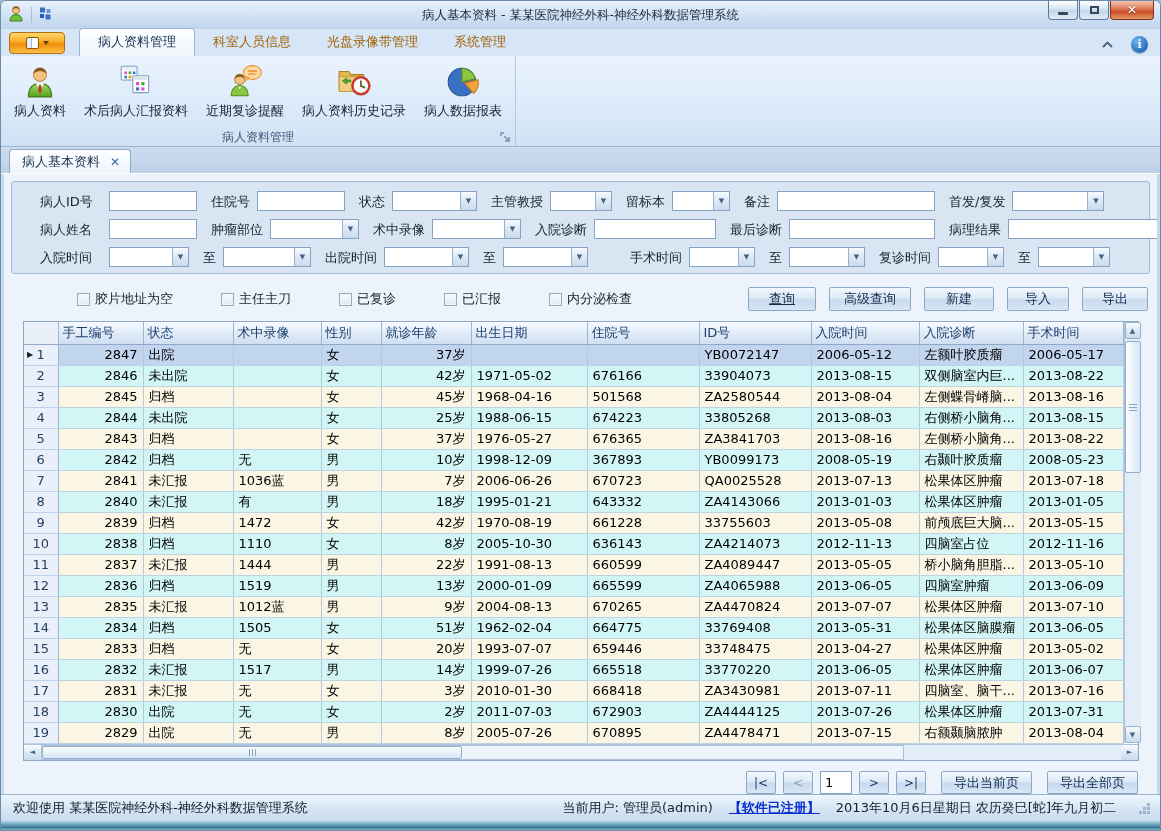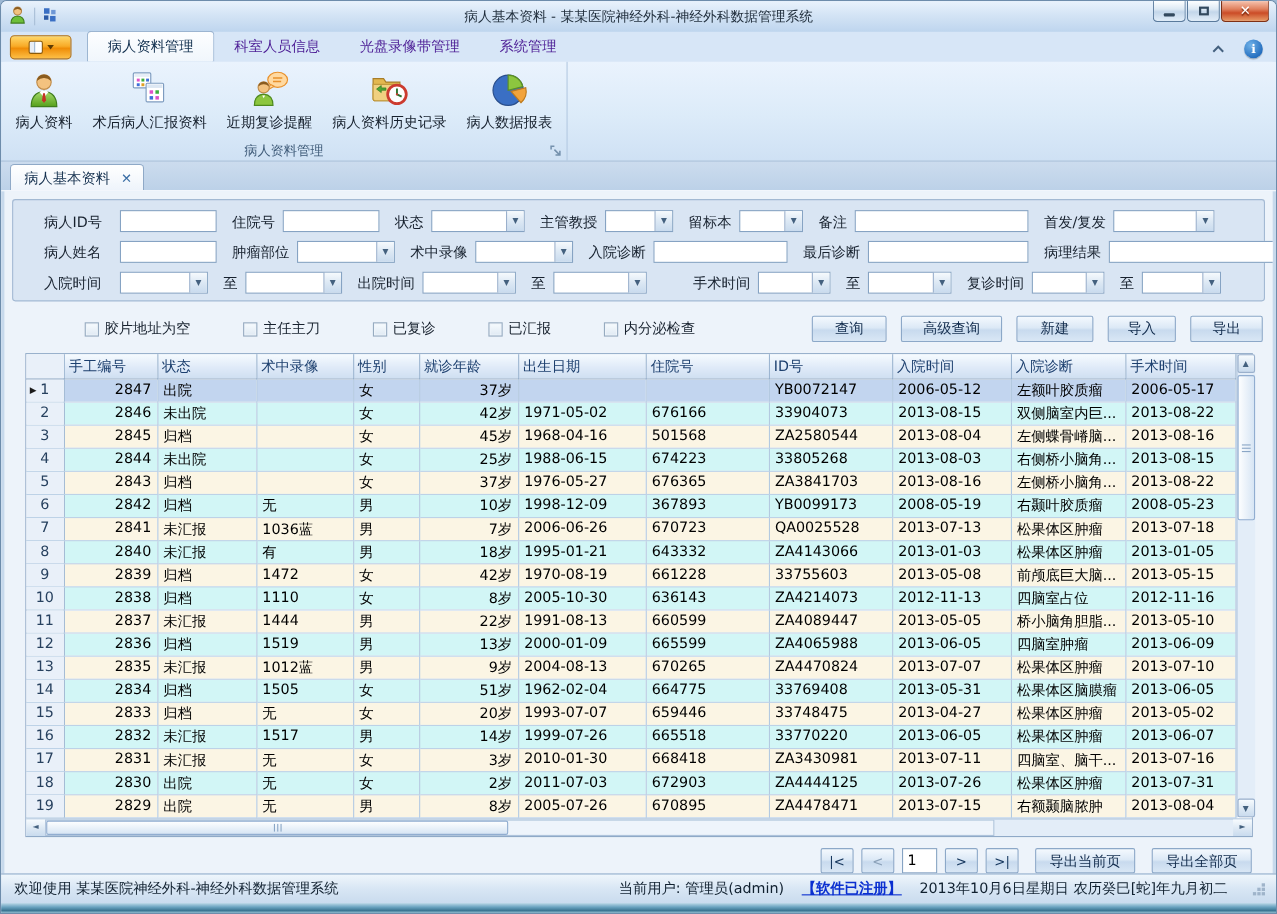--- a/index.html
+++ b/index.html
@@ -27,21 +27,21 @@
   .wbtn.close .glyph { color:#fff; font-weight:bold; font-size:12px; text-shadow:0 1px 1px #7e3015; }
 
   
   .tabrow { height:27px; background:#d7e6f7; display:flex; align-items:flex-end; padding:0 8px; flex:0 0 auto; position:relative; }
   .menu-btn { width:56px; height:22px; margin-bottom:2px; border-radius:4px; border:1px solid #b06f12;
     background:linear-gradient(#ffd869,#f8ab27 45%,#ef8d07 55%,#fdbf46); display:flex; align-items:center; justify-content:center; gap:4px; cursor:pointer; }
   .menu-btn .book { width:13px; height:12px; background:#fff; border:1px solid #8c5a08; border-radius:2px;
     box-shadow:inset 4px 0 0 #e8eef6, inset 5px 0 0 #9db8d4; }
   .menu-btn .dn { width:0; height:0; border-left:3.5px solid transparent; border-right:3.5px solid transparent; border-top:4px solid #5d3c05; }
   .rtabs { display:flex; margin-left:14px; height:27px; align-items:flex-end; }
-  .rtab { padding:4px 18px 5px; font-size:13px; color:#4c1d95; cursor:pointer; border-radius:4px 4px 0 0; }
+  .rtab { padding:4px 18px 5px; font-size:13px; color:#a16207; cursor:pointer; border-radius:4px 4px 0 0; }
   .rtab.active { background:linear-gradient(#fdfeff,#f0f6fc); border:1px solid #9cb5d1; border-bottom:none; color:#12304f; }
   .tabrow-right { position:absolute; right:12px; bottom:3px; display:flex; align-items:center; gap:16px; }
   .chev { width:16px; height:14px; display:flex; align-items:center; justify-content:center; cursor:pointer; }
   .info-btn { width:17px; height:17px; border-radius:50%; background:radial-gradient(circle at 35% 30%,#6fb1e8,#2670c0 70%,#1b5aa0);
     color:#fff; font-size:11px; font-weight:bold; font-family:"DejaVu Serif",serif; display:flex; align-items:center; justify-content:center; cursor:pointer; box-shadow:0 1px 1px rgba(0,0,0,.25); }
 
   
   .ribbon { height:91px; background:linear-gradient(#eaf3fd,#dcebf9 55%,#cfe1f4); border-bottom:1px solid #9db6d2; display:flex; flex:0 0 auto; }
   .rgroup { display:flex; flex-direction:column; border-right:1px solid #b4c9e1; }
   .rbtns { display:flex; padding:3px 4px 0 4px; flex:1; }
@@ -471,22 +471,22 @@
           <div class="chk">
             <span class="chkbox"></span>
             <span class="chklabel">已汇报</span>
           </div>
           <div class="chk">
             <span class="chkbox"></span>
             <span class="chklabel">内分泌检查</span>
           </div>
         </div>
       <div class="abtns">
-          <div class="abtn" style="width: 68px;">查询</div>
-          <div class="abtn" style="width: 92px;">高级查询</div>
+          <div class="abtn" style="width: 68px; text-decoration: underline;">查询</div>
+          <div class="abtn" style="width: 82px;">高级查询</div>
           <div class="abtn" style="width: 70px;">新建</div>
           <div class="abtn" style="width: 62px;">导入</div>
           <div class="abtn" style="width: 66px;">导出</div>
         </div>
     </div>
 
     <div class="grid-wrap">
       <div class="grid-top">
         <table class="grid">
           <colgroup>

